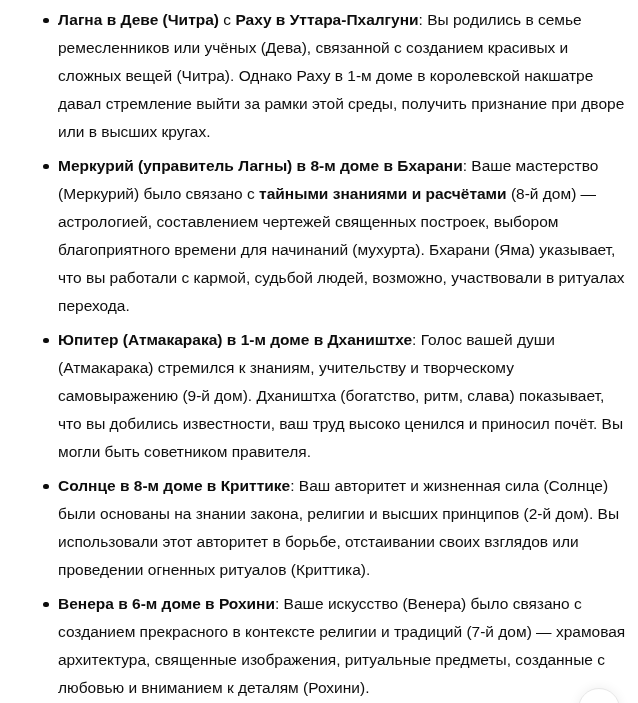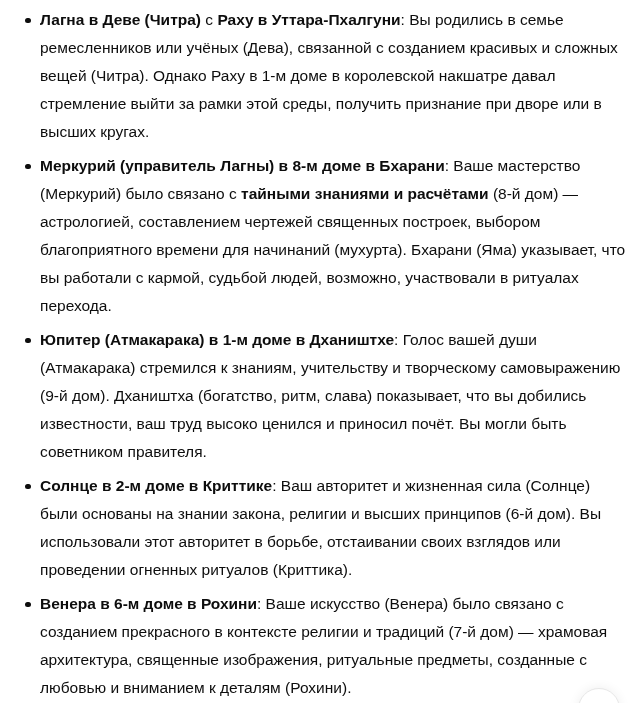--- a/index.html
+++ b/index.html
@@ -13,21 +13,21 @@
     overflow: hidden;
     position: relative;
     font-family: "Liberation Sans", sans-serif;
     font-size: 15.5px;
     line-height: 28px;
     color: #0d0d0d;
     -webkit-font-smoothing: antialiased;
   }
   ul.interpretation-list {
     margin: 0;
-    padding: 6px 10px 0 40px;
+    padding: 6px 10px 0 58px;
     list-style: none;
   }
   ul.interpretation-list > li {
     position: relative;
     margin: 0 0 6px 0;
   }
   ul.interpretation-list > li::before {
     content: "";
     position: absolute;
     left: -15px;
@@ -64,21 +64,21 @@
   }
 </style>
 </head>
 <body>
 
 <main>
   <ul class="interpretation-list" id="interpretation-list">
       <li><strong>Лагна в Деве (Читра)</strong><span> с </span><strong>Раху в Уттара-Пхалгуни</strong><span>: Вы родились в семье ремесленников или учёных (Дева), связанной с созданием красивых и сложных вещей (Читра). Однако Раху в 1-м доме в королевской накшатре давал стремление выйти за рамки этой среды, получить признание при дворе или в высших кругах.</span></li>
       <li><strong>Меркурий (управитель Лагны) в 8-м доме в Бхарани</strong><span>: Ваше мастерство (Меркурий) было связано с </span><strong>тайными знаниями и расчётами</strong><span> (8-й дом) — астрологией, составлением чертежей священных построек, выбором благоприятного времени для начинаний (мухурта). Бхарани (Яма) указывает, что вы работали с кармой, судьбой людей, возможно, участвовали в ритуалах перехода.</span></li>
       <li><strong>Юпитер (Атмакарака) в 1-м доме в Дхаништхе</strong><span>: Голос вашей души (Атмакарака) стремился к знаниям, учительству и творческому самовыражению (9-й дом). Дхаништха (богатство, ритм, слава) показывает, что вы добились известности, ваш труд высоко ценился и приносил почёт. Вы могли быть советником правителя.</span></li>
-      <li><strong>Солнце в 2-м доме в Криттике</strong><span>: Ваш авторитет и жизненная сила (Солнце) были основаны на знании закона, религии и высших принципов (6-й дом). Вы использовали этот авторитет в борьбе, отстаивании своих взглядов или проведении огненных ритуалов (Криттика).</span></li>
+      <li><strong>Солнце в 8-м доме в Криттике</strong><span>: Ваш авторитет и жизненная сила (Солнце) были основаны на знании закона, религии и высших принципов (2-й дом). Вы использовали этот авторитет в борьбе, отстаивании своих взглядов или проведении огненных ритуалов (Криттика).</span></li>
       <li><strong>Венера в 6-м доме в Рохини</strong><span>: Ваше искусство (Венера) было связано с созданием прекрасного в контексте религии и традиций (7-й дом) — храмовая архитектура, священные изображения, ритуальные предметы, созданные с любовью и вниманием к деталям (Рохини).</span></li>
     </ul>
 </main>
 
 <div class="scroll-btn">
   <span>
     <svg width="20" height="20" viewBox="0 0 24 24" aria-hidden="true">
       <path d="M5 10l7 7 7-7"></path>
     </svg>
   </span>

